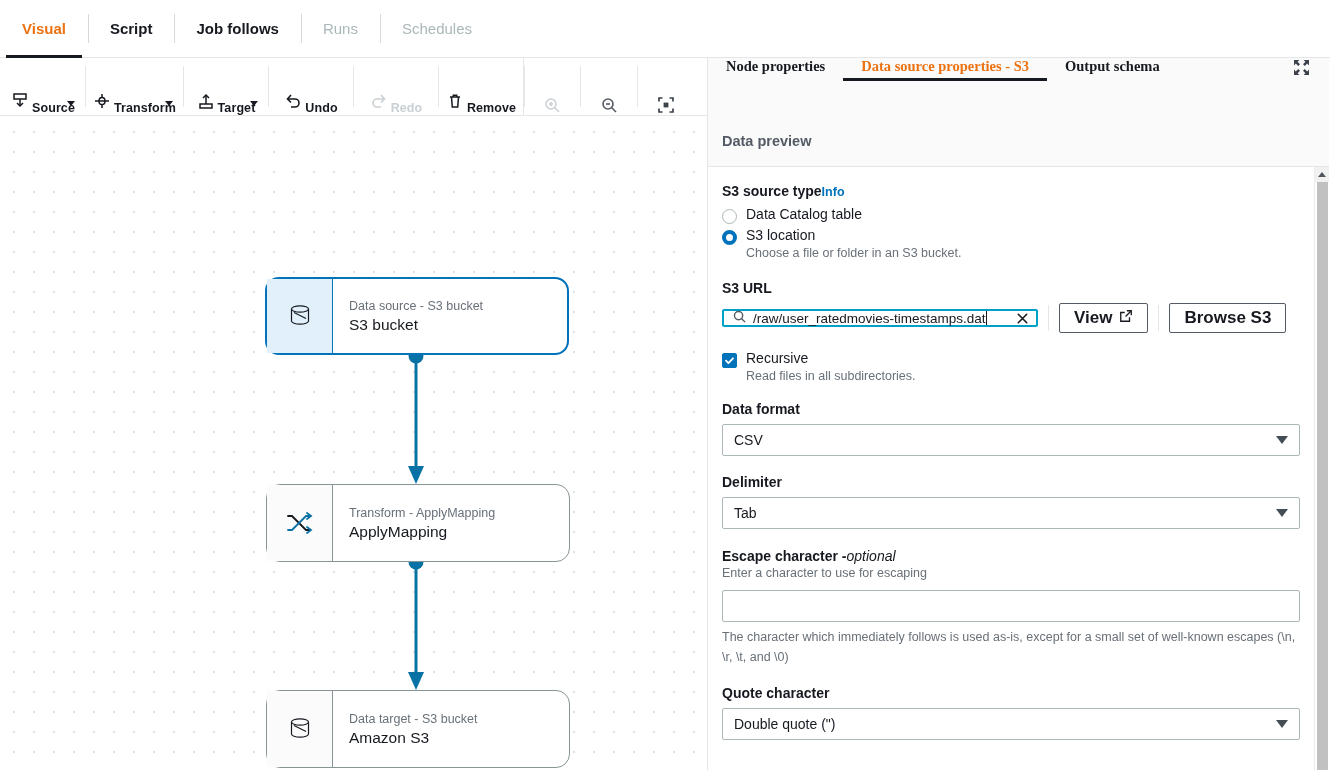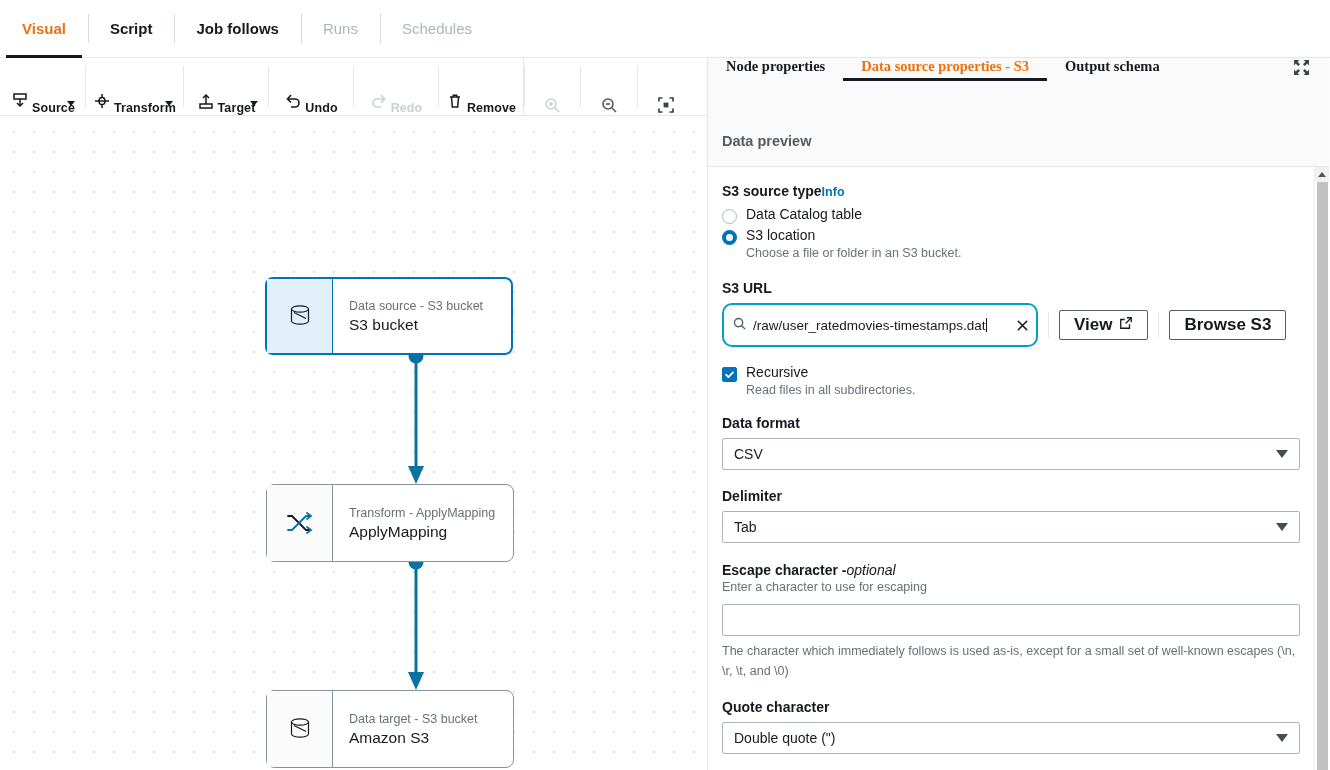--- a/index.html
+++ b/index.html
@@ -118,26 +118,26 @@
     position: relative;
     background-color: #ffffff;
     background-image: radial-gradient(circle, #e0e2e4 1.1px, transparent 1.2px);
     background-size: 20px 20px;
     background-position: 4px 6px;
     overflow: hidden;
   }
 
   .node {
     position: absolute;
-    width: 248px;
+    width: 304px;
     height: 78px;
     display: flex;
     background: #ffffff;
     border: 1px solid #879596;
-    border-radius: 8px;
+    border-radius: 14px;
   }
   .node.selected {
     border: 2px solid #0073bb;
   }
   .node .node-icon {
     width: 66px;
     display: flex;
     align-items: center;
     justify-content: center;
     border-right: 1px solid #879596;
@@ -324,23 +324,23 @@
     color: #687078;
     margin: 1px 0 0 24px;
   }
 
   .group { margin-top: 20px; }
 
   .url-row { display: flex; align-items: center; gap: 0; }
   .search-input {
     flex: 1;
     max-width: 316px;
-    height: 44px;
+    height: 18px;
     border: 2px solid #00a1c9;
-    border-radius: 10px;
+    border-radius: 2px;
     display: flex;
     align-items: center;
     padding: 0 6px 0 8px;
     gap: 6px;
     background: #fff;
   }
   .search-input .val {
     flex: 1;
     font-size: 13.5px;
     color: #16191f;

